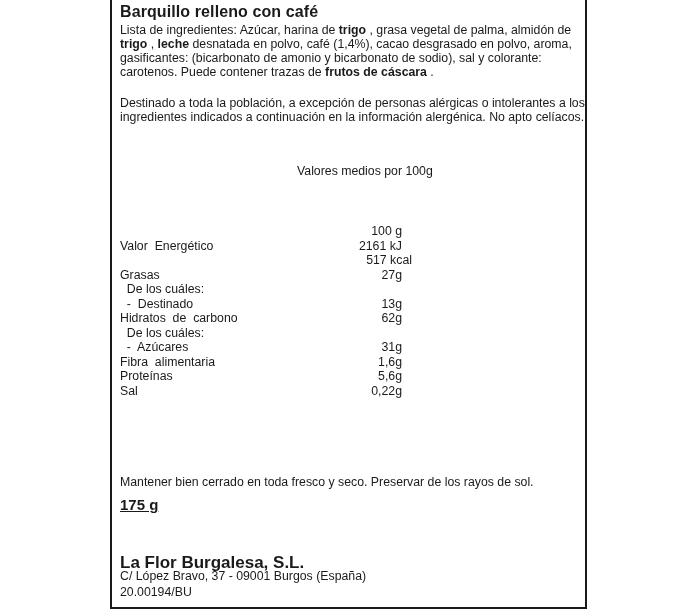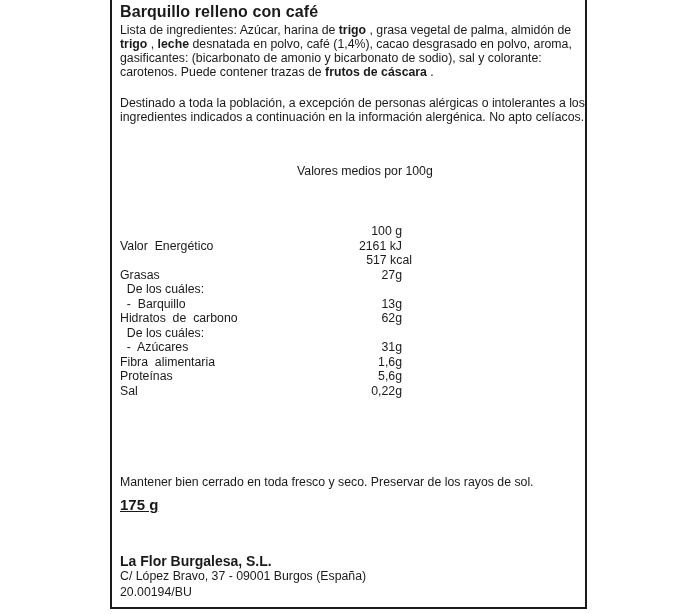--- a/index.html
+++ b/index.html
@@ -14,21 +14,21 @@
     .ingredients { top: 23px; }
     .audience { top: 80px; margin-top: 16px; }
     .subhead { position: absolute; left: 185px; top: 164px; font-size: 12.3px; }
     .ntable { position: absolute; left: 8px; top: 224px; width: 300px; font-size: 12.3px; }
     .nrow { height: 14.5px; line-height: 14.5px; position: relative; }
     .nlabel { position: absolute; left: 0; white-space: pre; }
     .nval { position: absolute; right: 18px; text-align: right; white-space: pre; }
     .nval.kcal { right: 8px; }
     .storage { position: absolute; left: 8px; top: 475px; font-size: 12.3px; }
     .weight { position: absolute; left: 8px; top: 496px; font-size: 15px; font-weight: bold; text-decoration: underline; }
-    .company { position: absolute; left: 8px; top: 553px; font-size: 14px; font-weight: bold; }
+    .company { position: absolute; left: 8px; top: 553px; font-size: 17px; font-weight: bold; }
     .address { position: absolute; left: 8px; top: 569px; font-size: 12.3px; }
     .regnum { position: absolute; left: 8px; top: 585px; font-size: 12.3px; }
     b { font-weight: bold; }
   </style>
 </head>
 <body>
 
 <div class="label-box">
   <div class="title">Barquillo relleno con café</div>
 
@@ -53,21 +53,21 @@
         </div>
         <div class="nrow">
           <span class="nlabel">Grasas</span>
           <span class="nval">27g</span>
         </div>
         <div class="nrow">
           <span class="nlabel">  De los cuáles:</span>
           <span class="nval"></span>
         </div>
         <div class="nrow">
-          <span class="nlabel">  -  Barquillo</span>
+          <span class="nlabel">  -  Destinado</span>
           <span class="nval">13g</span>
         </div>
         <div class="nrow">
           <span class="nlabel">Hidratos  de  carbono</span>
           <span class="nval">62g</span>
         </div>
         <div class="nrow">
           <span class="nlabel">  De los cuáles:</span>
           <span class="nval"></span>
         </div>

